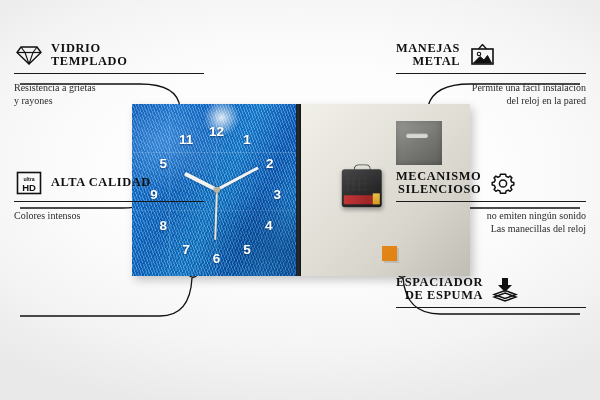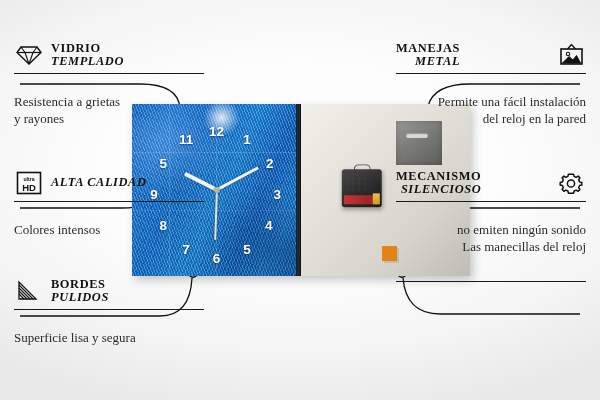--- a/index.html
+++ b/index.html
@@ -22,41 +22,41 @@
   .callout {
     position: absolute;
     width: 190px;
   }
   .callout .head {
     display: flex;
     align-items: center;
     gap: 7px;
   }
   .callout.left .head { justify-content: flex-start; }
-  .callout.right .head { justify-content: space-between; }
+  .callout.right .head { justify-content: flex-start; }
   .titlewrap {
     line-height: 1.06;
     letter-spacing: 0.6px;
     color: #111111;
     font-weight: bold;
     font-size: 12.4px;
     font-family: "Liberation Serif", serif;
   }
   .callout.left .titlewrap { text-align: left; }
   .callout.right .titlewrap { text-align: right; }
-  .titlewrap .l2 { display: block; font-style: italic; }
+  .titlewrap .l2 { display: block; }
   .rule {
     height: 1px;
     background: #1a1a1a;
     margin-top: 5px;
     width: 100%;
   }
   .desc {
-    margin-top: 20px;
-    font-size: 13px;
+    margin-top: 8px;
+    font-size: 10px;
     line-height: 1.25;
     color: #2b2b2b;
     font-family: "Liberation Serif", serif;
   }
   .callout.left .desc { text-align: left; }
   .callout.right .desc { text-align: right; }
   .ico {
     width: 30px;
     height: 26px;
     flex: 0 0 30px;
@@ -415,41 +415,20 @@
       <span class="titlewrap">
         <span class="l2">ALTA CALIDAD</span>
       </span>
     </div>
     <div class="rule"></div>
     <div class="desc">
       <div>Colores intensos</div>
     </div>
   </div>
 
-  <div class="callout left" id="c-edges">
-    <div class="head">
-      <span class="ico">
-        <svg width="26" height="22" viewBox="0 0 26 22">
-          <polygon points="3,2 3,19 20,19" fill="none" stroke="#111" stroke-width="1.3"></polygon>
-          <line x1="3" y1="5" x2="17" y2="19" stroke="#111" stroke-width="1.1"></line>
-          <line x1="3" y1="8" x2="14" y2="19" stroke="#111" stroke-width="1.1"></line>
-          <line x1="3" y1="11" x2="11" y2="19" stroke="#111" stroke-width="1.1"></line>
-          <line x1="3" y1="14" x2="8" y2="19" stroke="#111" stroke-width="1.1"></line>
-        </svg>
-      </span>
-      <span class="titlewrap">
-        <span>BORDES</span>
-        <span class="l2">PULIDOS</span>
-      </span>
-    </div>
-    <div class="rule"></div>
-    <div class="desc">
-      <div>Superficie lisa y segura</div>
-    </div>
-  </div>
 
   <div class="callout right" id="c-handles">
     <div class="head">
       <span class="titlewrap">
         <span>MANEJAS</span>
         <span class="l2">METAL</span>
       </span>
       <span class="ico">
         <svg width="27" height="24" viewBox="0 0 27 24">
           <path d="M13.5,1.5 L9.5,6 M13.5,1.5 L17.5,6" fill="none" stroke="#111" stroke-width="1.3"></path>
@@ -480,16 +459,29 @@
       </span>
     </div>
     <div class="rule"></div>
     <div class="desc">
       <div>no emiten ningún sonido</div>
       <div>Las manecillas del reloj</div>
     </div>
   </div>
 
   <div class="callout right" id="c-foam">
+    <div class="head">
+      <span class="titlewrap">
+        <span>ESPACIADOR</span>
+        <span class="l2">DE ESPUMA</span>
+      </span>
+      <span class="ico">
+        <svg width="26" height="26" viewBox="0 0 26 26">
+          <path d="M10,2 h6 v7 h4 l-7,7 -7,-7 h4 z" fill="#111"></path>
+          <polygon points="13,17 24,21 13,25 2,21" fill="none" stroke="#111" stroke-width="1.5"></polygon>
+          <polygon points="13,14.5 24,18.5 13,22.5 2,18.5" fill="none" stroke="#111" stroke-width="1.5"></polygon>
+        </svg>
+      </span>
+    </div>
     <div class="rule"></div>
   </div>
 
 </div>
 
 </body></html>

